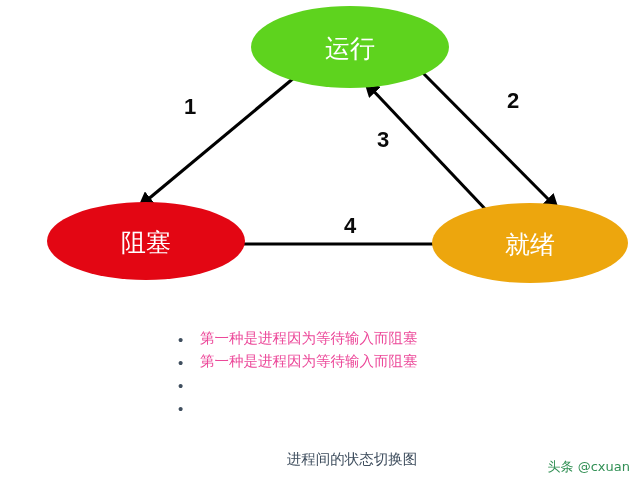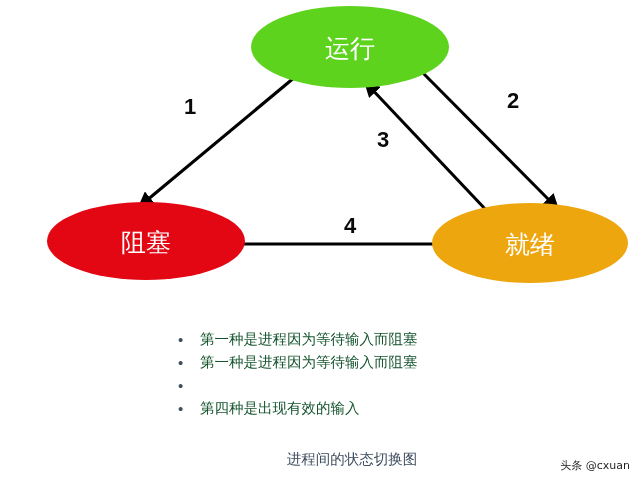--- a/index.html
+++ b/index.html
@@ -63,44 +63,44 @@
   }
   .bullet-dot {
     width: 22px;
     flex: 0 0 22px;
     color: #3f4e5e;
     font-size: 15px;
     line-height: 23px;
     text-align: left;
   }
   .bullet-text {
-    color: #14532d;
-    font-family: Liberation Sans, sans-serif;
+    color: #ec4899;
+    font-family: Liberation Mono, monospace;
     font-size: 14.5px;
     line-height: 23px;
     white-space: nowrap;
   }
   .caption {
     position: absolute;
     left: 0;
     top: 450px;
     width: 640px;
     text-align: center;
     color: #3f4e5e;
     font-family: "DejaVu Sans", "Liberation Sans", sans-serif;
     font-size: 14.5px;
     padding-left: 32px;
   }
   .watermark {
     position: absolute;
     right: 10px;
     top: 458px;
-    color: #000000;
+    color: #15803d;
     font-family: "DejaVu Sans", "Liberation Sans", sans-serif;
-    font-size: 11px;
+    font-size: 13px;
     opacity: 0.88;
     white-space: nowrap;
   }
 </style>
 </head>
 <body>
 
 <div id="canvas">
 
   <svg class="diagram-svg" viewBox="0 0 640 484">
@@ -143,21 +143,20 @@
     </div>
     <div class="bullet-row">
       <span class="bullet-dot">•</span>
       <span class="bullet-text">第一种是进程因为等待输入而阻塞</span>
     </div>
     <div class="bullet-row">
       <span class="bullet-dot">•</span>
     </div>
     <div class="bullet-row">
       <span class="bullet-dot">•</span>
-      <span class="bullet-text">第四种是出现有效的输入</span>
     </div>
   </div>
 
   <div class="caption">进程间的状态切换图</div>
 
   <div class="watermark">头条 @cxuan</div>
 
 </div>
 
 </body></html>

